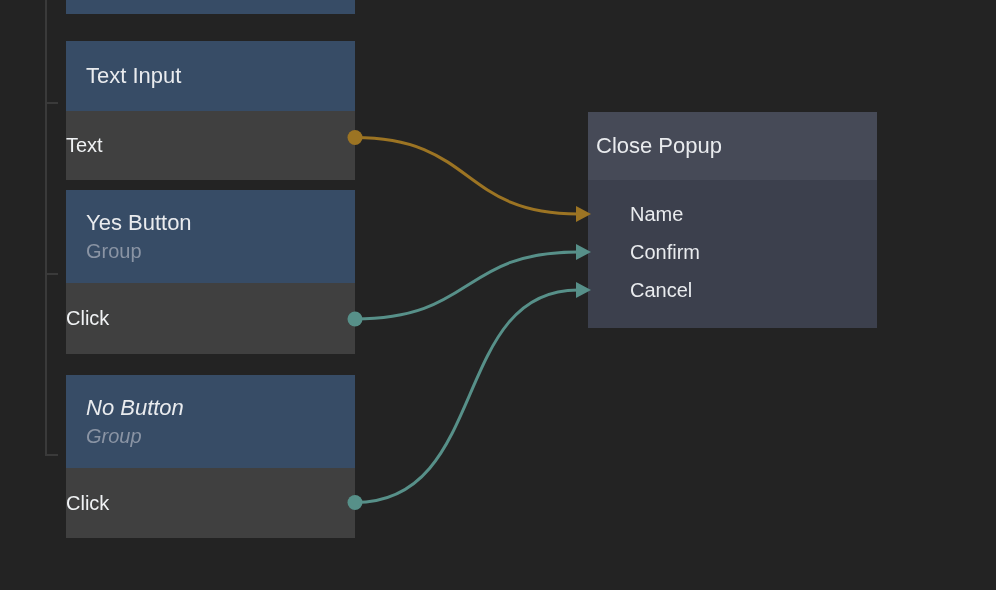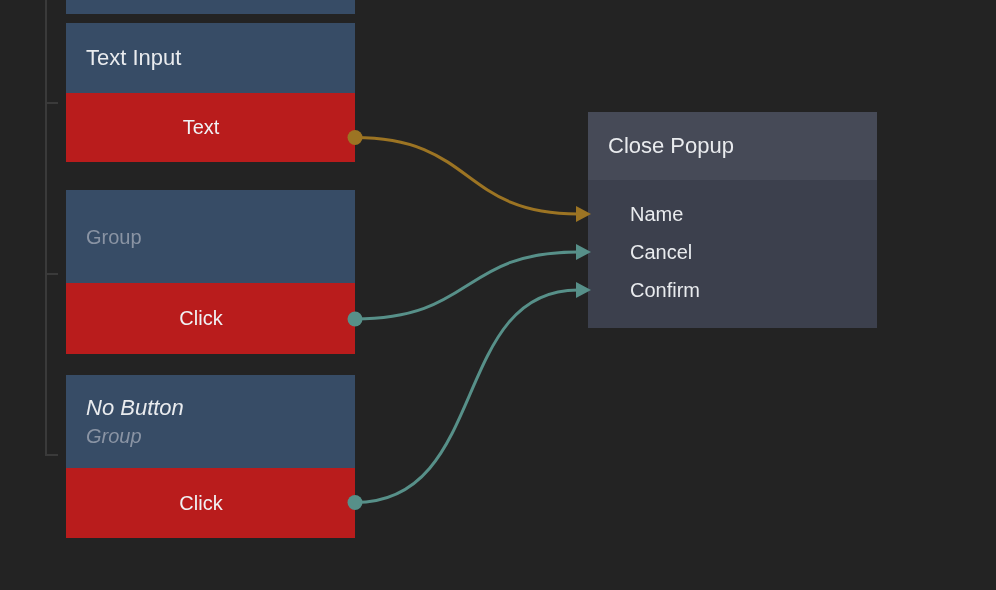--- a/index.html
+++ b/index.html
@@ -25,25 +25,25 @@
   .node { position: absolute; width: 289px; }
   .node-header {
     background: #374c66;
     display: flex;
     flex-direction: column;
     justify-content: center;
     padding-left: 20px;
     box-sizing: border-box;
   }
   .node-body {
-    background: #b91c1c;
+    background: #404040;
     position: relative;
     display: flex;
     align-items: center;
-    justify-content: center;
+    justify-content: flex-start;
     padding-right: 19px;
     box-sizing: border-box;
   }
   .node-title {
     color: #e9ebee;
     font-size: 22px;
     line-height: 28px;
     white-space: nowrap;
   }
   .node-subtitle {
@@ -53,38 +53,38 @@
     white-space: nowrap;
   }
   .port-label {
     color: #f0f2f4;
     font-size: 20px;
     white-space: nowrap;
   }
 
   
   .node-clipped { left: 66px; top: 0; height: 14px; background: #374c66; }
-  .node-text-input { left: 66px; top: 23px; }
+  .node-text-input { left: 66px; top: 41px; }
   .node-text-input .node-header { height: 70px; }
   .node-text-input .node-body   { height: 69px; }
   .node-yes-button { left: 66px; top: 190px; }
   .node-yes-button .node-header { height: 93px; }
   .node-yes-button .node-body   { height: 71px; }
   .node-no-button { left: 66px; top: 375px; }
   .node-no-button .node-header { height: 93px; font-style: italic; }
   .node-no-button .node-body   { height: 70px; }
 
   
   .node-close-popup { left: 588px; top: 112px; }
   .node-close-popup .popup-header {
     background: #464a57;
     height: 68px;
     display: flex;
     align-items: center;
-    padding-left: 20px;
+    padding-left: 8px;
     box-sizing: border-box;
   }
   .node-close-popup .popup-body {
     background: #3c404d;
     height: 148px;
     padding-top: 15px;
     box-sizing: border-box;
     padding-left: 20px;
   }
   .popup-input-row {
@@ -121,20 +121,21 @@
     <div class="node-header">
       <div class="node-title">Text Input</div>
     </div>
     <div class="node-body">
       <div class="port-label">Text</div>
     </div>
   </div>
 
   <div class="node node-yes-button">
     <div class="node-header">
+      <div class="node-title">Yes Button</div>
       <div class="node-subtitle">Group</div>
     </div>
     <div class="node-body">
       <div class="port-label">Click</div>
     </div>
   </div>
 
   <div class="node node-no-button">
     <div class="node-header">
       <div class="node-title">No Button</div>
@@ -144,22 +145,22 @@
       <div class="port-label">Click</div>
     </div>
   </div>
 
   <div class="node node-close-popup">
     <div class="popup-header">
       <div class="node-title">Close Popup</div>
     </div>
     <div class="popup-body">
       <div class="popup-input-row">Name</div>
+      <div class="popup-input-row">Confirm</div>
       <div class="popup-input-row">Cancel</div>
-      <div class="popup-input-row">Confirm</div>
     </div>
   </div>
 
   <svg class="wires" viewBox="0 0 996 590" xmlns="http://www.w3.org/2000/svg">
 
     <path d="M 355 137.5 C 475 137.5, 460 214, 578 214" fill="none" stroke="#9c7423" stroke-width="3"></path>
     <polygon points="576,206 591,214 576,222" fill="#9c7423"></polygon>
 
     <path d="M 355 319 C 475 319, 460 252, 578 252" fill="none" stroke="#579089" stroke-width="3"></path>
     <polygon points="576,244 591,252 576,260" fill="#579089"></polygon>

